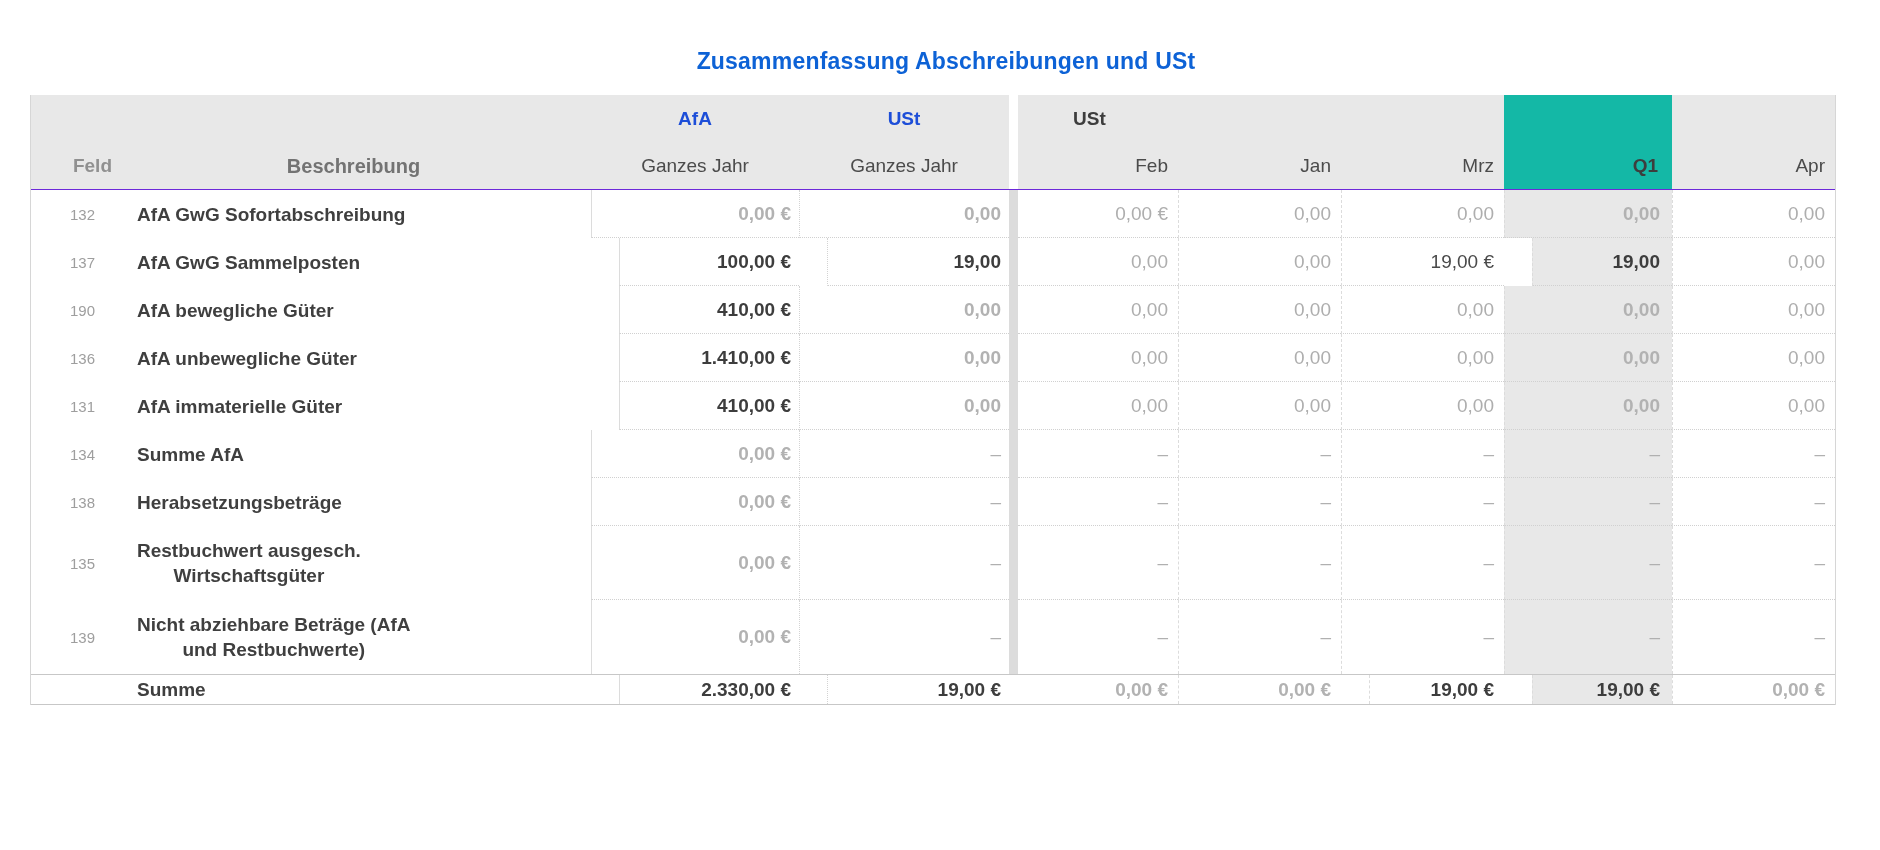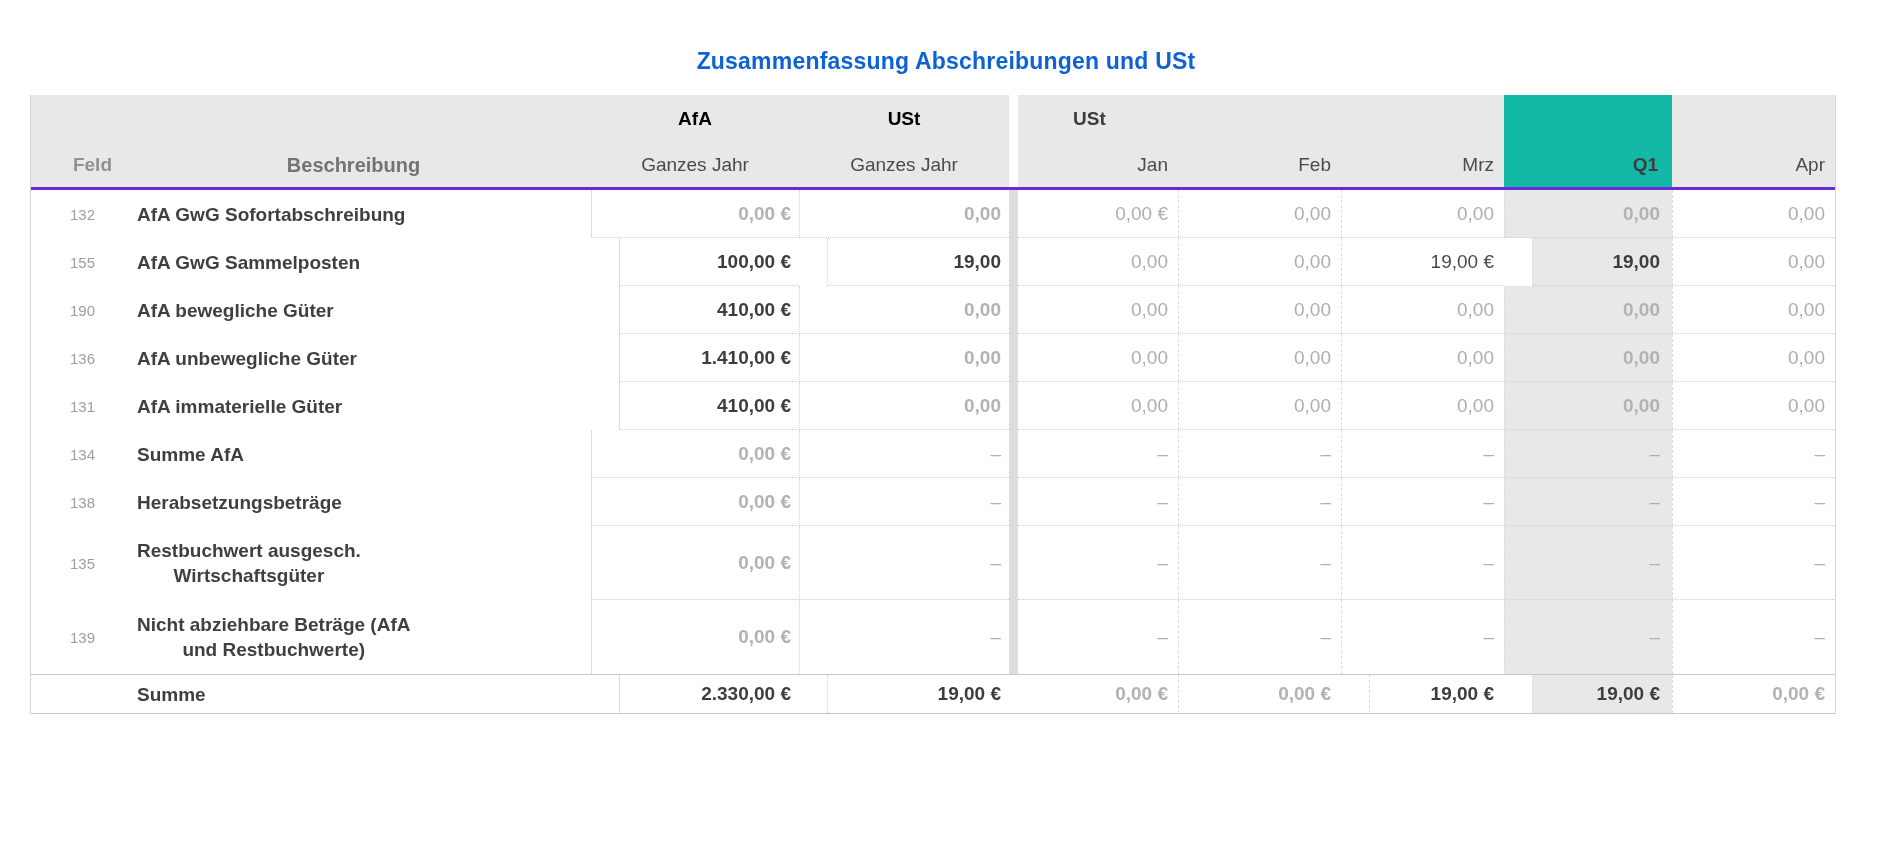--- a/index.html
+++ b/index.html
@@ -22,34 +22,34 @@
     grid-template-columns: 85px 475px 208px 210px 9px 160px 163px 163px 168px 163px;
     width: 1804px;
   }
 
   .c { display: flex; align-items: center; overflow: hidden; }
 
   
   .hrow .c { background: #e8e8e8; }
   .hrow .div-cell { background: #ffffff; }
   .hrow-a { height: 48px; }
-  .hrow-b { height: 47px; border-bottom: 3px solid #6d28d9; }
-  .h-group { justify-content: center; font-size: 19px; font-weight: bold; color: #000000; }
+  .hrow-b { height: 47px; border-bottom: 1px solid #6d28d9; }
+  .h-group { justify-content: center; font-size: 19px; font-weight: bold; color: #1d4ed8; }
   .h-group-months { justify-content: flex-start; padding-left: 55px; font-size: 19px; font-weight: bold; color: #3d3d3d; }
   .h-feld { justify-content: flex-end; padding-right: 4px; font-size: 19px; font-weight: bold; color: #909090; }
   .h-besch { justify-content: center; font-size: 20px; font-weight: bold; color: #737373; }
   .h-center { justify-content: center; font-size: 19px; color: #4b4b4b; }
   .h-month { justify-content: flex-end; padding-right: 10px; font-size: 19px; color: #4b4b4b; }
   .h-q1 { font-weight: bold; color: #3d3d3d; padding-right: 14px; }
   .hrow .q1bg { background: #14b8a6; }
 
   
   .h48 { height: 48px; }
   .h74 { height: 74px; }
-  .h-summe { height: 40px; }
+  .h-summe { height: 31px; }
 
   .feld { justify-content: flex-end; padding-right: 21px; font-size: 15px; color: #9e9e9e; }
   .besch { justify-content: flex-start; padding-left: 21px; font-size: 19px; font-weight: bold;
            color: #3f3f3f; white-space: pre-line; line-height: 25px; text-align: center; }
   .val { justify-content: flex-end; padding-right: 10px; font-size: 19px; font-variant-numeric: tabular-nums; }
   .val.gj { padding-right: 8px; }
   .val.q1col { padding-right: 12px; }
 
   .row .val { border-bottom: 1px dotted #d0d0d0; }
   .row.last .val { border-bottom: none; }
@@ -93,42 +93,42 @@
     <div class="c q1bg"></div>
     <div class="c"></div>
   </div>
 
   <div class="grid hrow hrow-b">
     <div class="c h-feld">Feld</div>
     <div class="c h-besch">Beschreibung</div>
     <div class="c h-center">Ganzes Jahr</div>
     <div class="c h-center">Ganzes Jahr</div>
     <div class="c div-cell"></div>
+    <div class="c h-month">Feb</div>
     <div class="c h-month">Jan</div>
-    <div class="c h-month">Feb</div>
     <div class="c h-month">Mrz</div>
     <div class="c h-month h-q1 q1bg">Q1</div>
     <div class="c h-month">Apr</div>
   </div>
 
   <div class="grid row h48">
     <div class="c feld">132</div>
     <div class="c besch">AfA GwG Sofortabschreibung</div>
     <div class="c val gj mb sol-l">0,00 €</div>
     <div class="c val gj mb dot-l">0,00</div>
     <div class="c div-cell"></div>
     <div class="c val m">0,00 €</div>
     <div class="c val m dash-l">0,00</div>
     <div class="c val m dash-l">0,00</div>
     <div class="c val mb q1col dash-l">0,00</div>
     <div class="c val m dash-l">0,00</div>
   </div>
 
   <div class="grid row h48">
-    <div class="c feld">155</div>
+    <div class="c feld">137</div>
     <div class="c besch">AfA GwG Sammelposten</div>
     <div class="c val gj db sol-l">100,00 €</div>
     <div class="c val gj db dot-l">19,00</div>
     <div class="c div-cell"></div>
     <div class="c val m">0,00</div>
     <div class="c val m dash-l">0,00</div>
     <div class="c val d dash-l">19,00 €</div>
     <div class="c val db q1col dash-l">19,00</div>
     <div class="c val m dash-l">0,00</div>
   </div>

